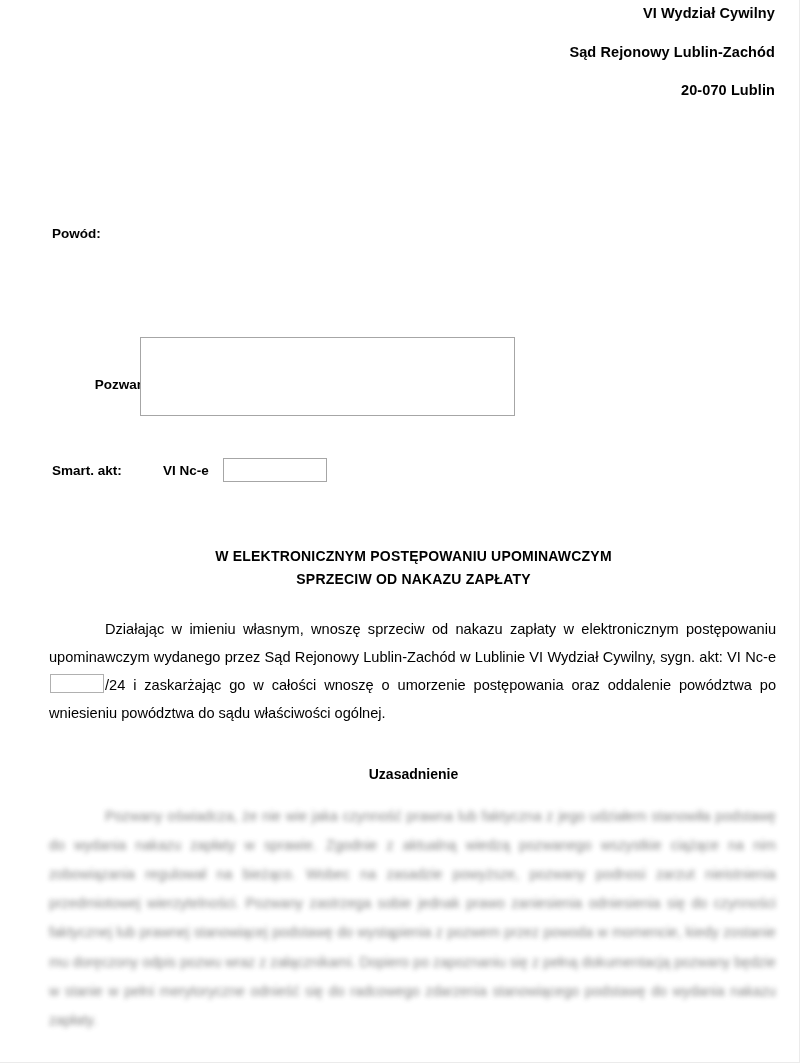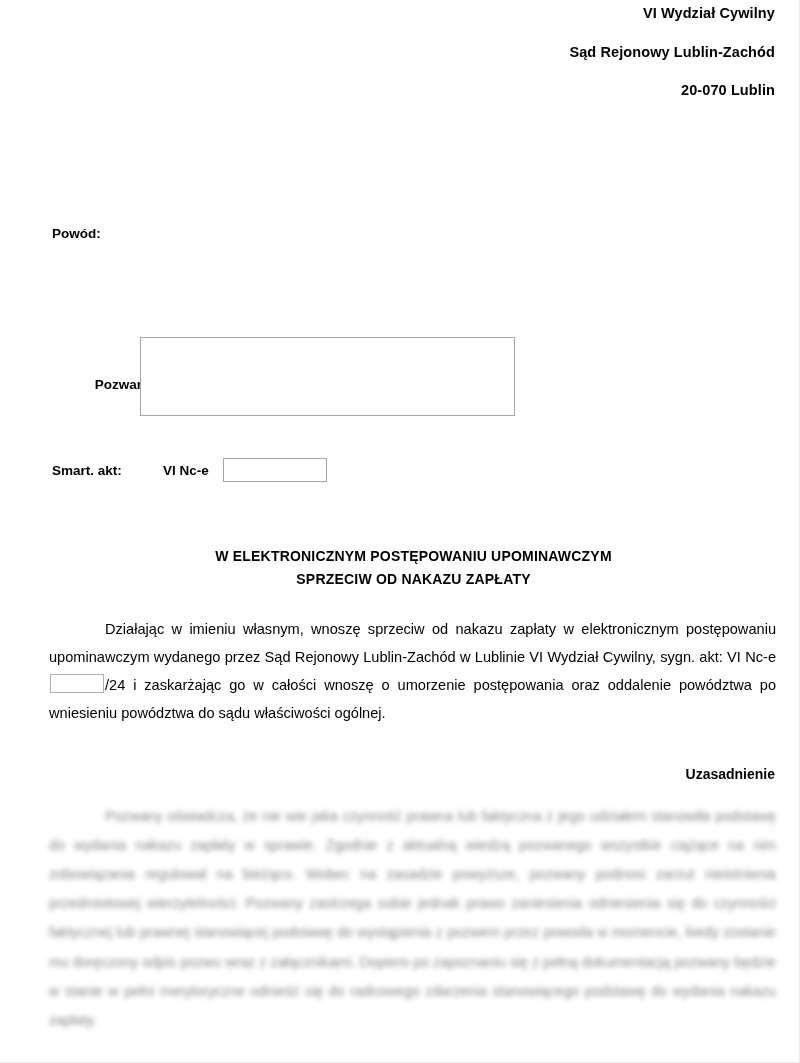--- a/index.html
+++ b/index.html
@@ -152,21 +152,21 @@
     margin: 0 1px;
     box-sizing: border-box;
   }
 
   
   .section-heading {
     position: absolute;
     left: 52px;
     top: 765px;
     width: 723px;
-    text-align: right;
+    text-align: center;
     font-size: 14px;
     font-weight: bold;
     line-height: 1.4;
     margin: 0;
   }
 
   
   .blurred-paragraph {
     position: absolute;
     left: 49px;

